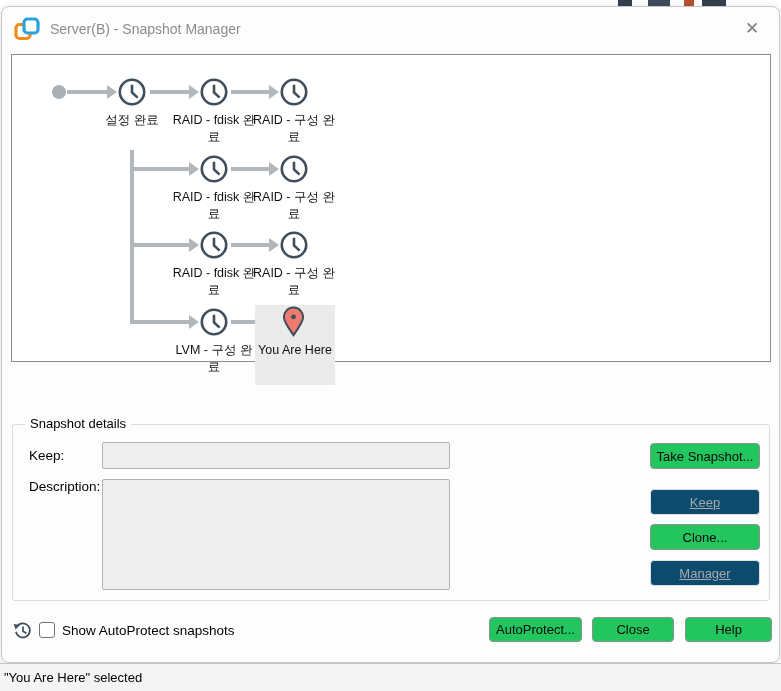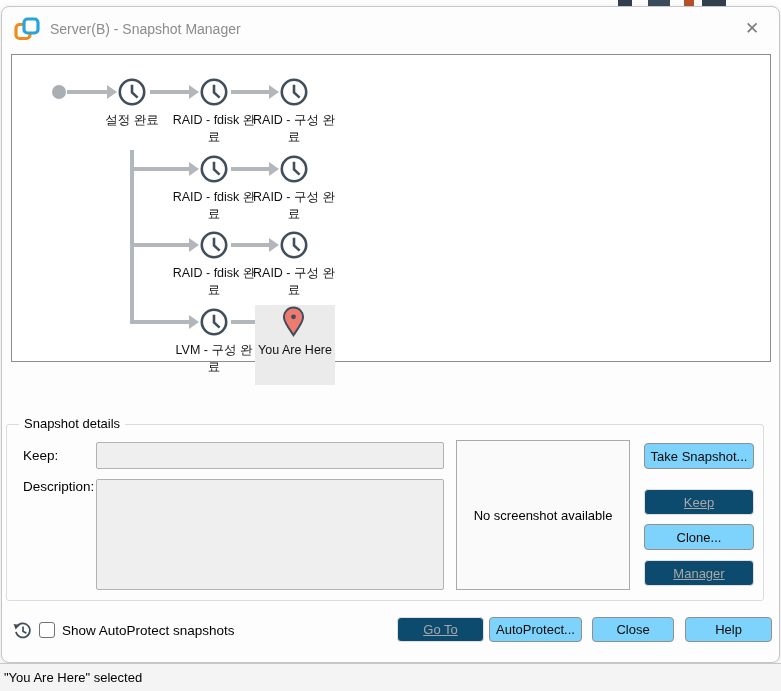--- a/index.html
+++ b/index.html
@@ -38,40 +38,40 @@
     border-left:10px solid #b1b7bb;
     border-top:7px solid transparent; border-bottom:7px solid transparent; }
   .node { position:absolute; width:30px; height:30px; cursor:pointer; }
   .nlabel { position:absolute; width:86px; font-size:12.5px; line-height:1.32;
     color:#111; text-align:center; }
   .sel-box { position:absolute; left:243px; top:250px; width:80px; height:80px;
     background:#ebebeb; cursor:pointer; }
   .pin-node { position:absolute; left:268px; top:251px; width:27px; height:32px; cursor:pointer; }
 
   
-  .groupbox { position:absolute; left:4px; top:417px; width:758px; height:177px;
+  .groupbox { position:absolute; left:10px; top:417px; width:758px; height:177px;
     border:1px solid #dcdcdc; border-radius:3px; }
   .group-title { position:absolute; left:12px; top:-9px; background:#fdfdfd;
     padding:0 5px; font-size:13px; color:#000; }
   .field-label { position:absolute; font-size:13.5px; color:#000; }
   .txt-input { position:absolute; left:89px; top:17px; width:348px; height:27px;
     background:#efefef; border:1px solid #b2b2b2; border-radius:2px;
     font:13px "Liberation Sans","DejaVu Sans",sans-serif; padding:0 6px; color:#333; }
   .txt-area { position:absolute; left:89px; top:54px; width:348px; height:111px;
     background:#efefef; border:1px solid #b2b2b2; border-radius:2px;
     font:13px "Liberation Sans","DejaVu Sans",sans-serif; padding:4px 6px;
     resize:none; color:#333; }
   .shot-panel { position:absolute; left:449px; top:15px; width:174px; height:150px;
     background:#fafafa; border:1px solid #a9a9a9;
     display:flex; align-items:center; justify-content:center; }
   .shot-panel span { font-size:13px; color:#000; }
 
   
   .btn { position:absolute; display:flex; align-items:center; justify-content:center;
-    background:#7dd3fc; border:1px solid #8f8f8f; border-radius:4px;
+    background:#22c55e; border:1px solid #8f8f8f; border-radius:4px;
     font-size:13px; color:#0a0a0a; cursor:pointer; }
   .btn.disabled { border-color:#e0e0e0; color:#a8a8a8; background:#0c4a6e; cursor:default;text-decoration:underline; }
   .side-btn { left:637px; width:110px; height:26px; }
 
   
   .hist-icon { position:absolute; left:11px; top:614px; width:20px; height:20px; }
   .checkbox { position:absolute; left:37px; top:615px; width:16px; height:16px;
     background:#fff; border:1px solid #727272; border-radius:3px; cursor:pointer; }
   .chk-label { position:absolute; left:60px; top:616px; font-size:13.5px; color:#000;text-align:right; }
 
@@ -193,39 +193,35 @@
 
   <div class="groupbox">
     <span class="group-title">Snapshot details</span>
 
     <span class="field-label" style="left:16px;top:23px">Keep:</span>
     <input class="txt-input" type="text" value="" style="">
 
     <span class="field-label" style="left:16px;top:54px">Description:</span>
     <textarea class="txt-area" style=""></textarea>
 
-    <div class="shot-panel">
-      <span>No screenshot available</span>
-    </div>
 
     <div class="btn side-btn" style="top:18px">Take Snapshot...</div>
     <div class="btn side-btn disabled" style="top:64px">Keep</div>
     <div class="btn side-btn" style="top:99px">Clone...</div>
     <div class="btn side-btn disabled" style="top:135px">Manager</div>
   </div>
 
   <svg class="hist-icon" viewBox="0 0 20 20">
     <path d="M4.0 5.6 A7 7 0 1 1 3.0 10.8" fill="none" stroke="#3f4e5a" stroke-width="1.7"></path>
     <polygon points="0.6,3.0 6.8,4.0 2.6,8.6" fill="#3f4e5a"></polygon>
     <path d="M10 5.6 V10.2 L13.4 12.2" fill="none" stroke="#3f4e5a" stroke-width="1.7"></path>
   </svg>
   <span class="checkbox"></span>
   <span class="chk-label">Show AutoProtect snapshots</span>
 
-  <div class="btn disabled" style="left:395px;top:610px;width:87px;height:25px">Go To</div>
   <div class="btn" style="left:487px;top:610px;width:93px;height:25px">AutoProtect...</div>
   <div class="btn" style="left:590px;top:610px;width:82px;height:25px">Close</div>
   <div class="btn" style="left:683px;top:610px;width:87px;height:25px">Help</div>
 
 </div>
 
 <div class="statusbar">
   <span>"You Are Here" selected</span>
 </div>
 

